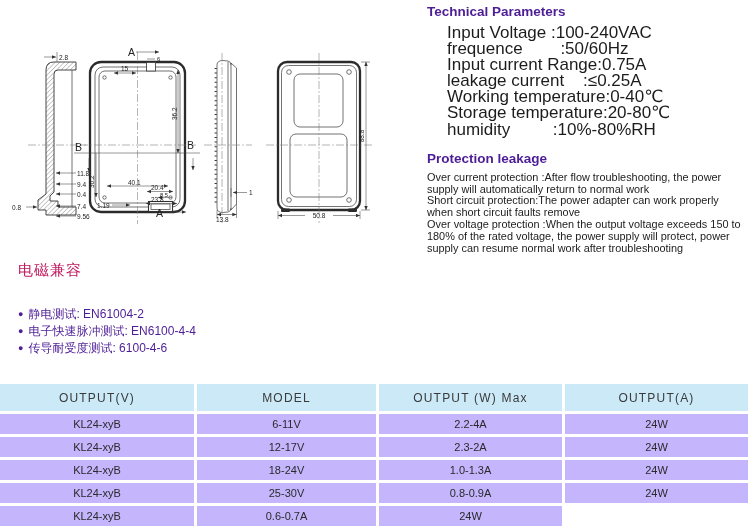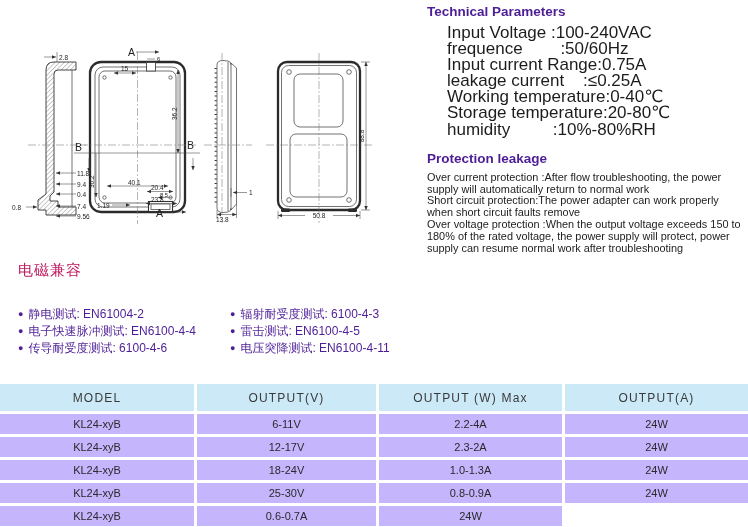--- a/index.html
+++ b/index.html
@@ -185,31 +185,26 @@
   </div>
 
   <div class="emc">
     <div class="emc-title">电磁兼容</div>
     <div class="emc-cols">
       <div id="emc-left">
           <div class="emc-item"><span class="bullet">●</span><span>静电测试: EN61004-2</span></div>
           <div class="emc-item"><span class="bullet">●</span><span>电子快速脉冲测试: EN6100-4-4</span></div>
           <div class="emc-item"><span class="bullet">●</span><span>传导耐受度测试: 6100-4-6</span></div>
         </div>
-      <div id="emc-right">
-          <div class="emc-item"><span class="bullet">●</span><span>辐射耐受度测试: 6100-4-3</span></div>
-          <div class="emc-item"><span class="bullet">●</span><span>雷击测试: EN6100-4-5</span></div>
-          <div class="emc-item"><span class="bullet">●</span><span>电压突降测试: EN6100-4-11</span></div>
-        </div>
     </div>
   </div>
 
   <div class="spec-table" id="spec-table">
+      <div class="th">OUTPUT(V)</div>
       <div class="th">MODEL</div>
-      <div class="th">OUTPUT(V)</div>
       <div class="th">OUTPUT (W)  Max</div>
       <div class="th">OUTPUT(A)</div>
       <div class="td">KL24-xyB</div>
       <div class="td">6-11V</div>
       <div class="td">2.2-4A</div>
       <div class="td">24W</div>
       <div class="td">KL24-xyB</div>
       <div class="td">12-17V</div>
       <div class="td">2.3-2A</div>
       <div class="td">24W</div>

